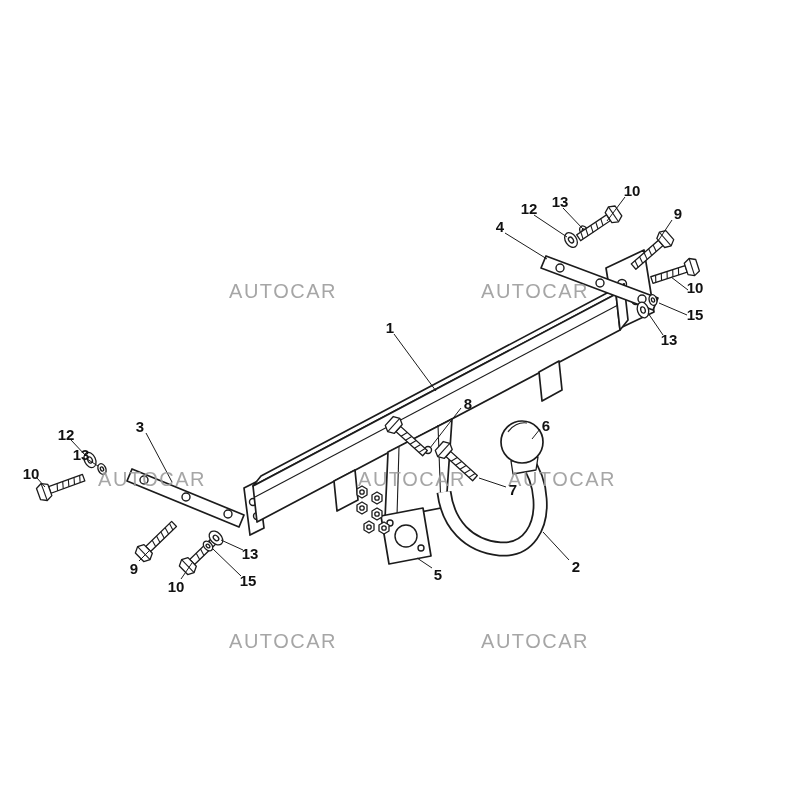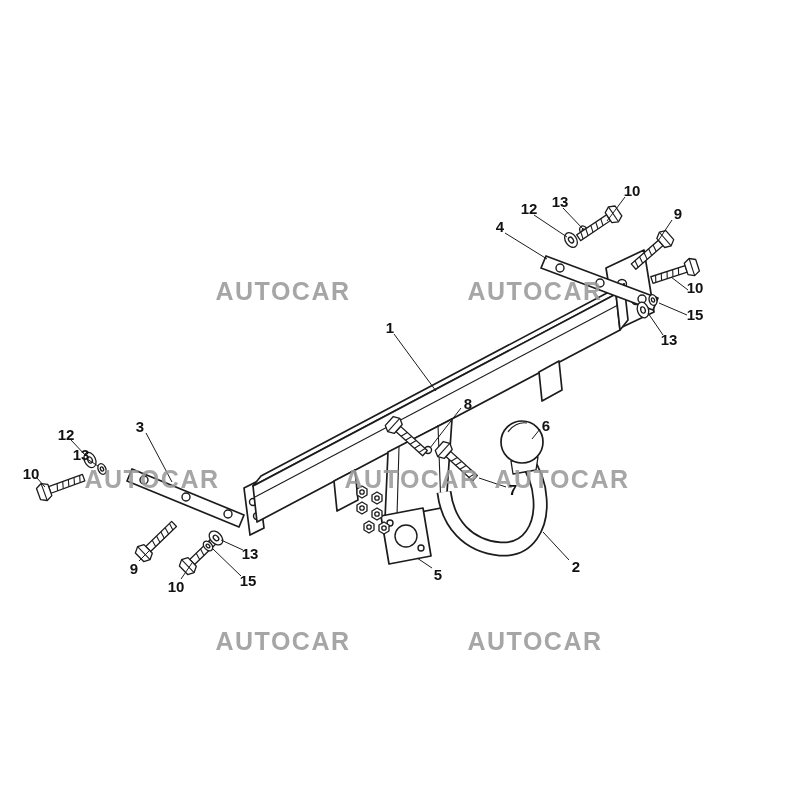--- a/index.html
+++ b/index.html
@@ -1,20 +1,20 @@
 <!DOCTYPE html>
 <html><head>
 <meta charset="utf-8">
 <style>
   html,body{margin:0;padding:0;}
   body{width:800px;height:800px;background:#ffffff;font-family:"Liberation Sans",sans-serif;}
   .stage{position:relative;width:800px;height:800px;background:#fff;overflow:hidden;}
   .stage svg{position:absolute;left:0;top:0;}
   .part-label{position:absolute;transform:translate(-50%,-50%);font-weight:bold;font-size:15px;color:#111;user-select:none;}
-  .watermark{position:absolute;transform:translate(-50%,-50%);font-weight:bold;font-size:25px;letter-spacing:1.5px;color:#9a9a9a;opacity:.88;white-space:nowrap;user-select:none;}
+  .watermark{position:absolute;transform:translate(-50%,-50%);font-weight:normal;font-size:20px;letter-spacing:1.5px;color:#9a9a9a;opacity:.88;white-space:nowrap;user-select:none;}
   .fw{fill:#ffffff;stroke:#1c1c1c;stroke-width:1.7;stroke-linejoin:round;}
   .fw2{fill:#ffffff;stroke:#1c1c1c;stroke-width:1.3;stroke-linejoin:round;}
   .hole{fill:#ffffff;stroke:#1c1c1c;stroke-width:1.4;}
   .leader{stroke:#1c1c1c;stroke-width:1;fill:none;}
   .tube-o{fill:none;stroke:#1c1c1c;stroke-width:15;stroke-linecap:butt;}
   .tube-i{fill:none;stroke:#ffffff;stroke-width:11.5;stroke-linecap:butt;}
   .thin{fill:none;stroke:#1c1c1c;stroke-width:1.1;}
 </style>
 </head>
 <body>

